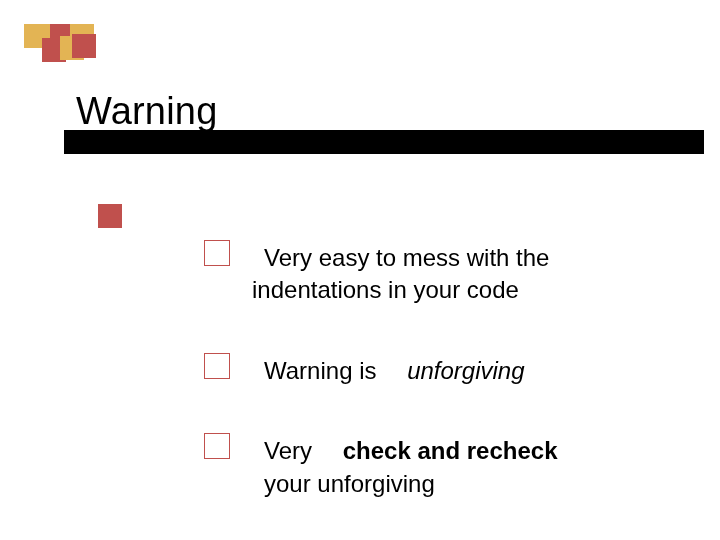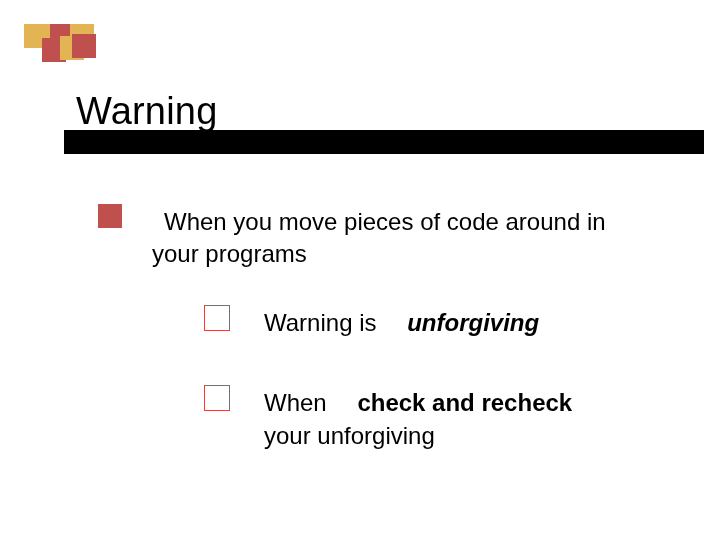--- a/index.html
+++ b/index.html
@@ -64,21 +64,21 @@
   }
   .bullet-hollow {
     flex: 0 0 auto;
     width: 11px; height: 11px;
     border: 1.5px solid #c0504d;
     margin-top: 10px;
     margin-right: 10px;
   }
   .lvl2-text { flex: 1 1 auto; }
 
-  b.em { font-weight: bold; font-style: italic; }
+  b.em { font-weight: normal; font-style: italic; }
   b.strong { font-weight: bold; }
 </style>
 </head>
 <body>
 <div class="slide">
 
   <div class="corner">
     <div class="sq" style="left:0;top:0;width:26px;height:20px;background:#e3b454;"></div>
     <div class="sq" style="left:26px;top:0;width:20px;height:12px;background:#c0504d;"></div>
     <div class="sq" style="left:46px;top:0;width:10px;height:6px;background:#e3b454;"></div>
@@ -87,28 +87,31 @@
     <div class="sq" style="left:48px;top:10px;width:8px;height:8px;background:#c0504d;"></div>
   </div>
 
   <div class="title">Warning</div>
   <div class="rule"></div>
 
   <div class="body">
     <div class="lvl1">
       <div class="bullet-square"></div>
       <div class="lvl1-text">
-        <span>When you move pieces of code around in your programs</span>
         <div class="subs">
+          <div class="lvl2">
+            <div class="bullet-hollow"></div>
+            <div class="lvl2-text"><span>Very easy to mess with the indentations in your code</span></div>
+          </div>
           <div class="lvl2">
             <div class="bullet-hollow"></div>
             <div class="lvl2-text"><span>Warning is</span> <b class="em">unforgiving</b></div>
           </div>
           <div class="lvl2">
             <div class="bullet-hollow"></div>
-            <div class="lvl2-text"><span>When</span> <b class="strong">check and recheck</b> <span>your unforgiving</span></div>
+            <div class="lvl2-text"><span>Very</span> <b class="strong">check and recheck</b> <span>your unforgiving</span></div>
           </div>
         </div>
       </div>
     </div>
   </div>
 
 </div>
 
 </body></html>

